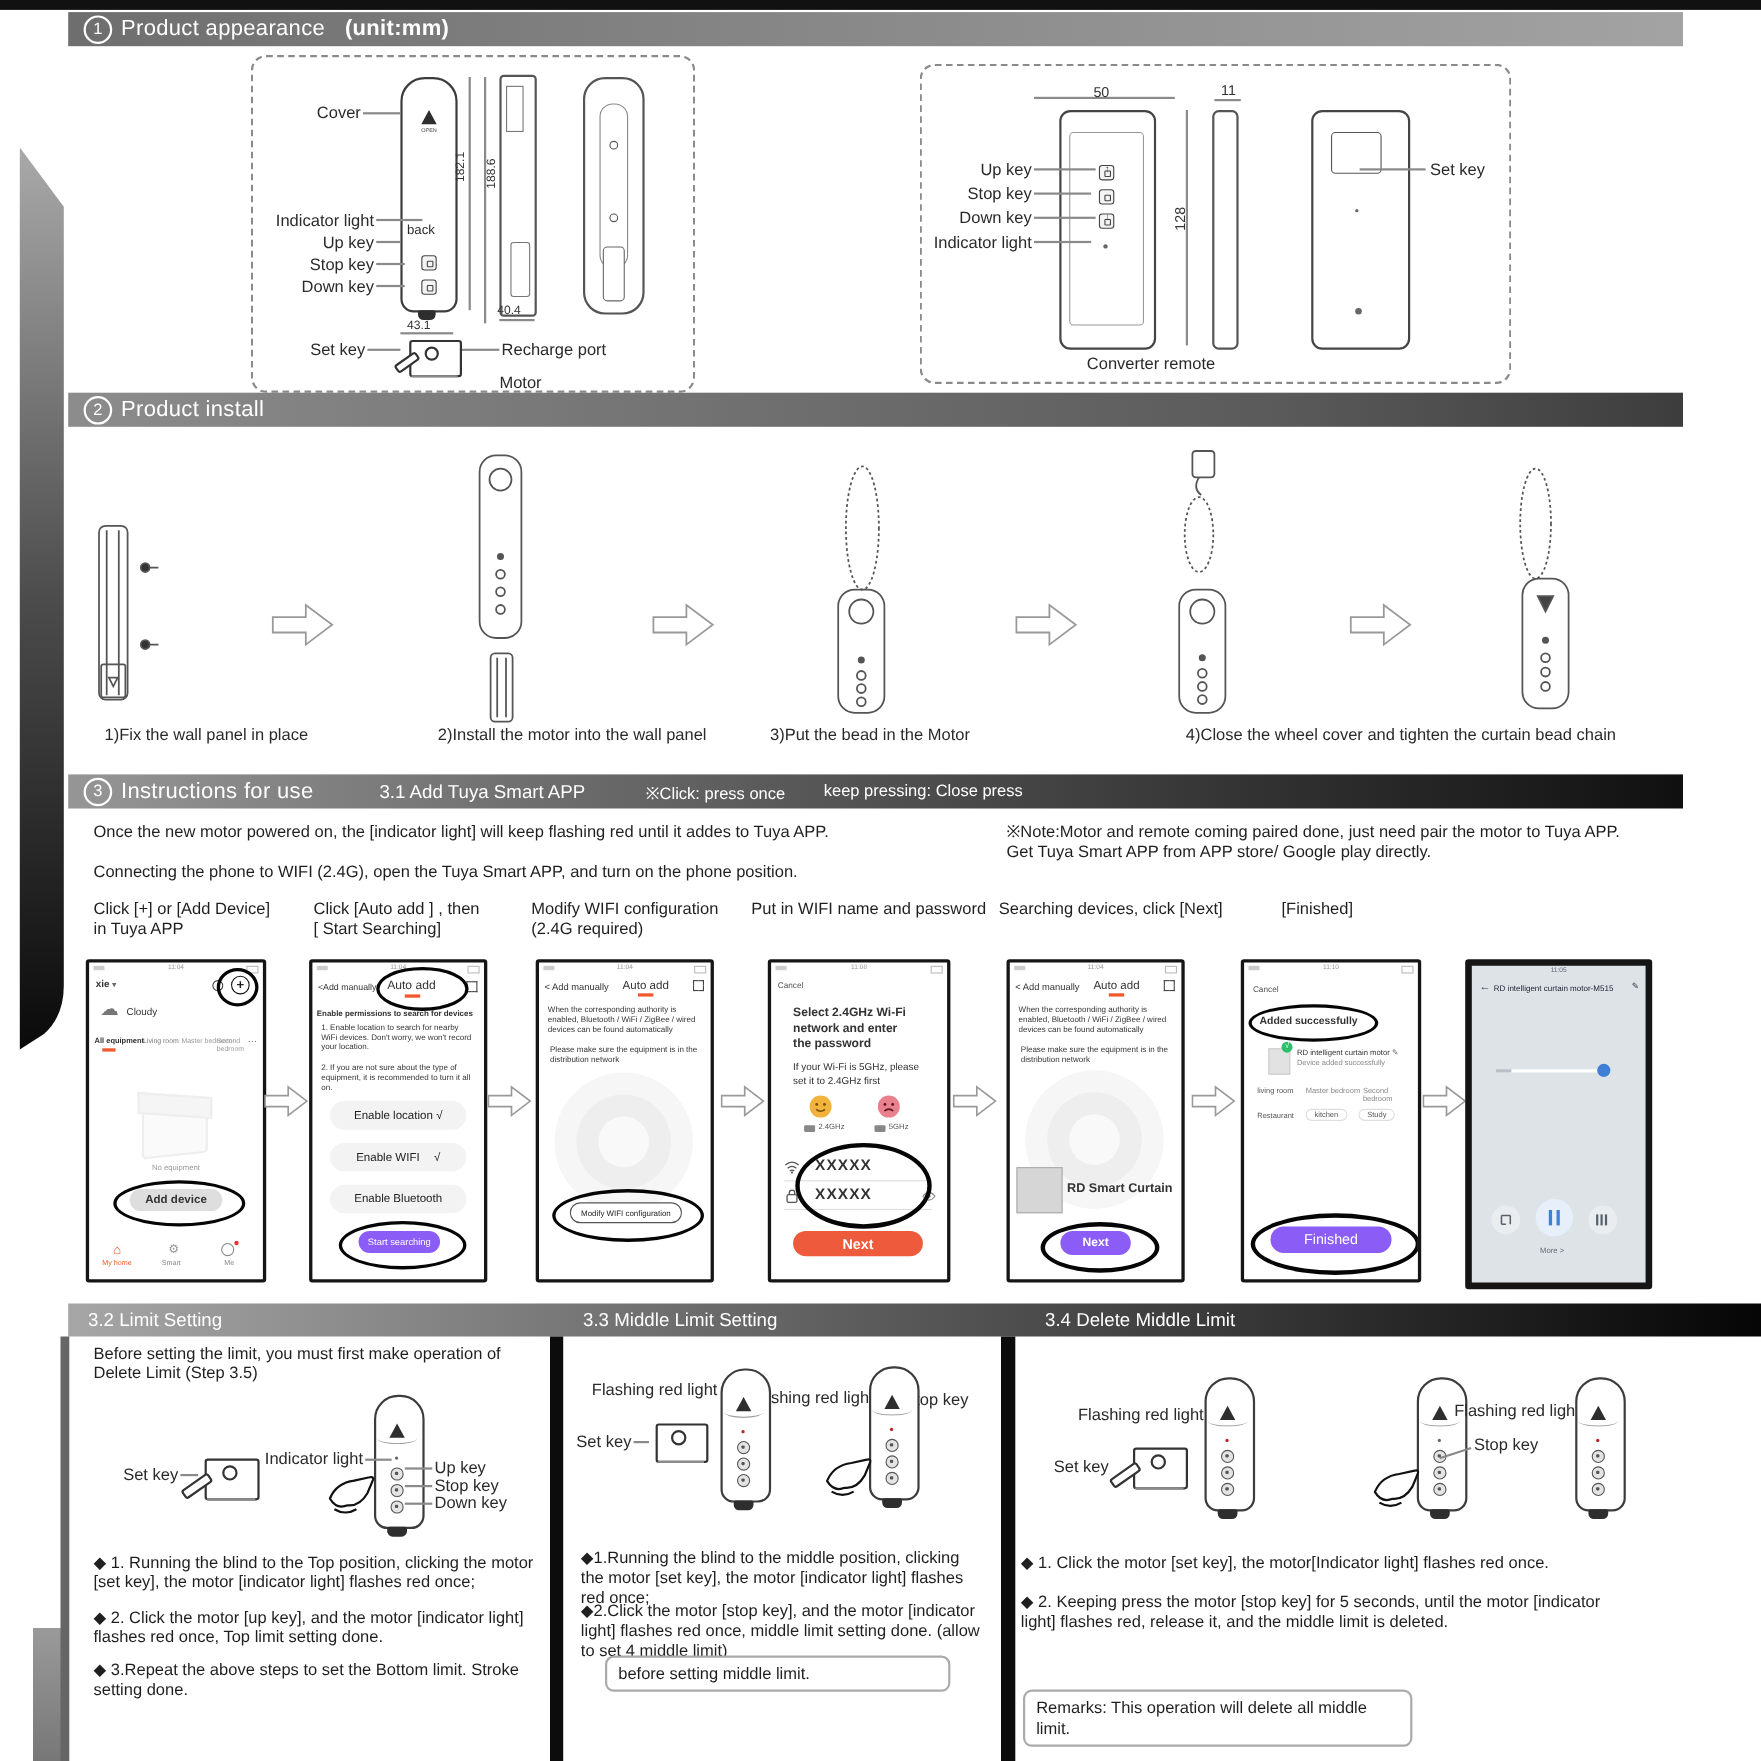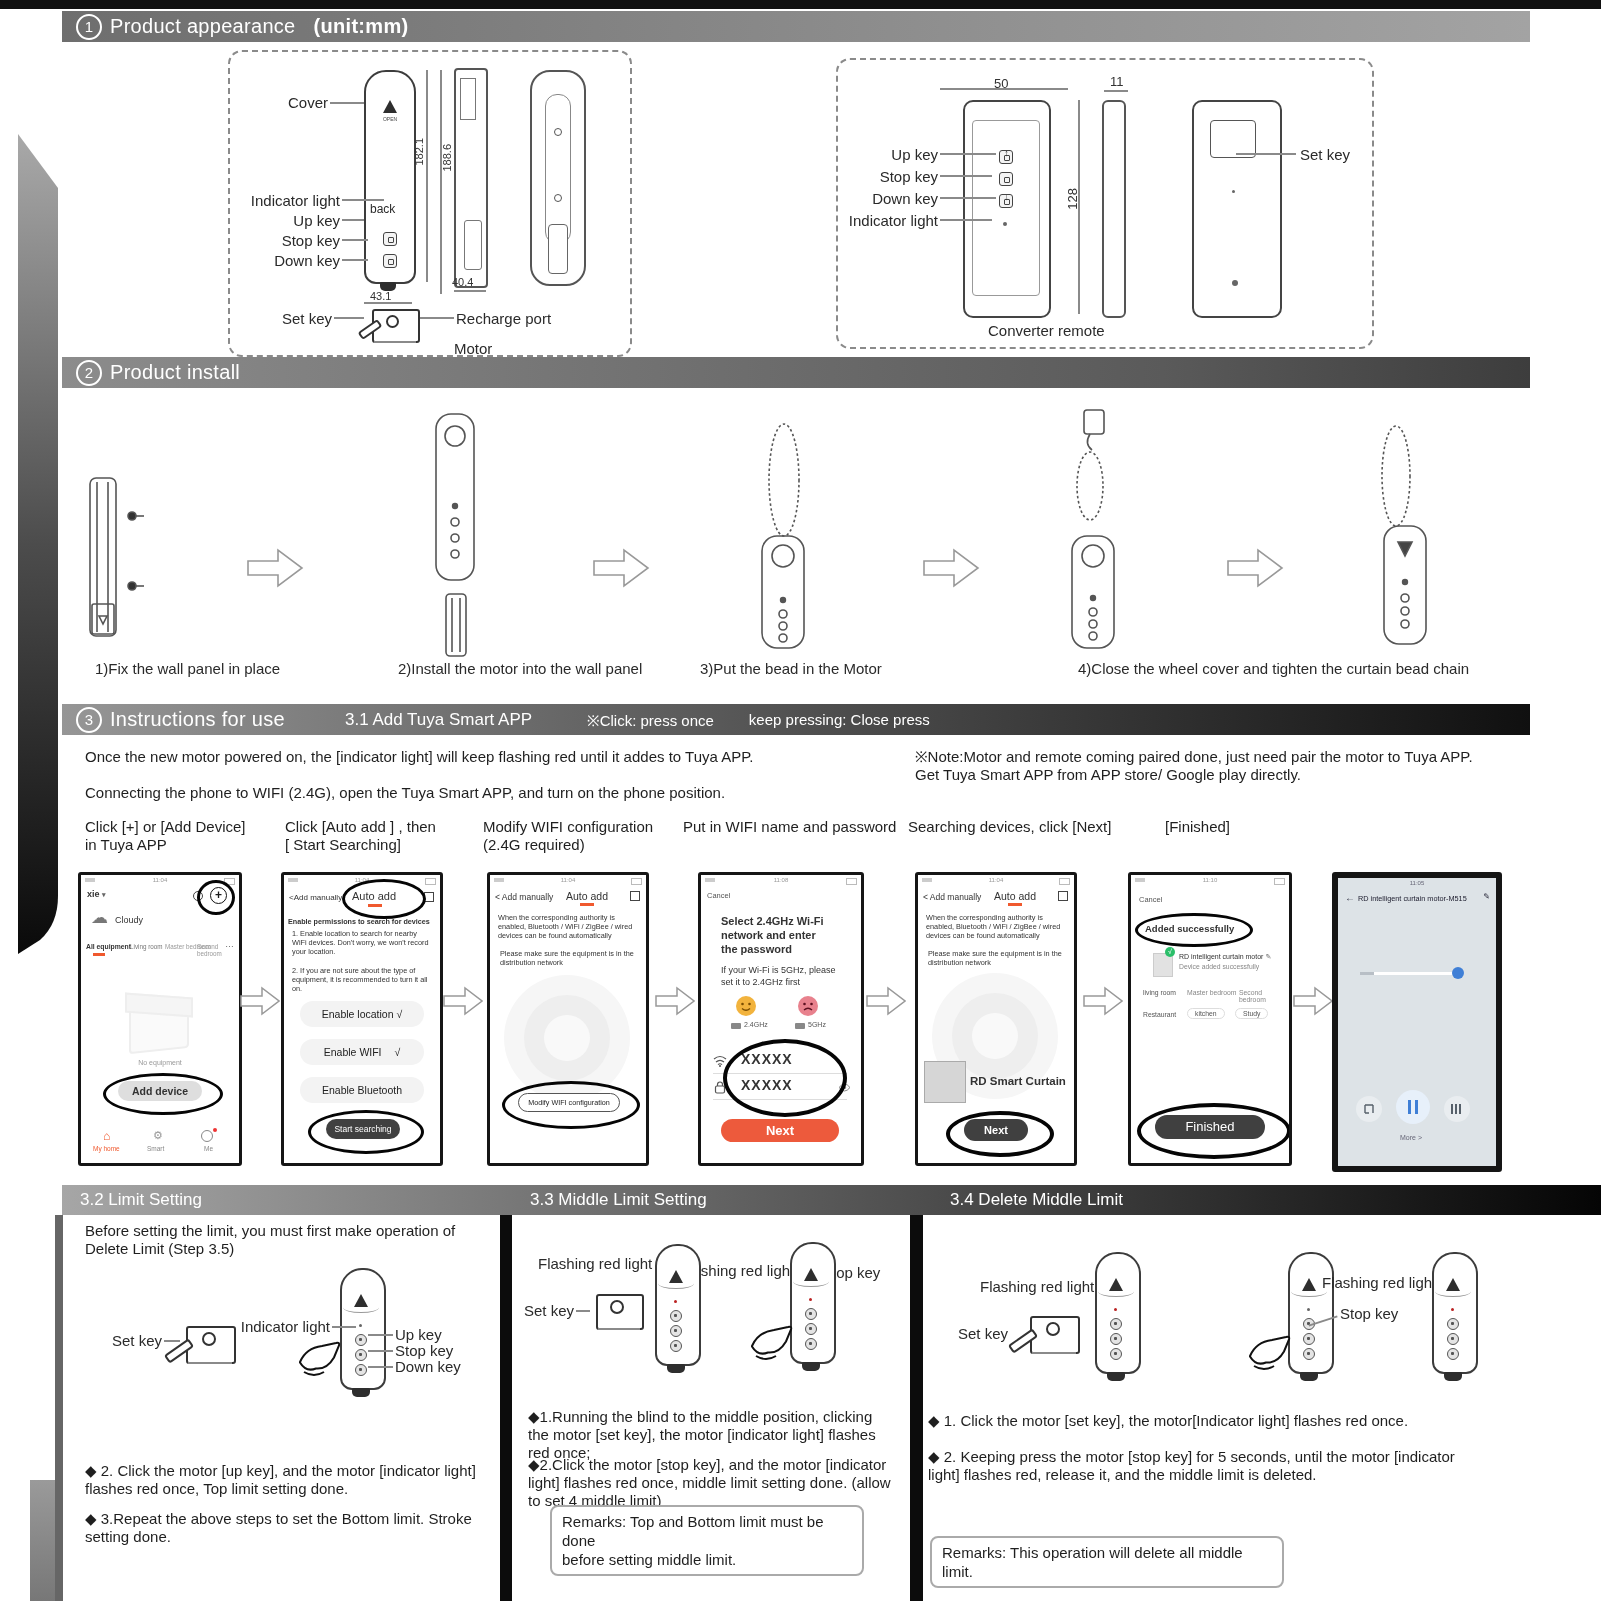--- a/index.html
+++ b/index.html
@@ -39,21 +39,21 @@
   .srbox{position:absolute;border:2px solid #333;border-radius:3px;background:#fff}
   .srcirc{position:absolute;border:2px solid #333;border-radius:50%}
   .srstick{position:absolute;border:2px solid #333;border-radius:3px;background:#fff;transform:rotate(-35deg)}
   
   .phone{position:absolute;border:3px solid #151515;border-radius:3px;background:#fff;overflow:hidden}
   .pstat{position:absolute;left:0;right:0;top:2px;text-align:center;font-size:6px;color:#999}
   .pstat-l{position:absolute;left:4px;top:3px;width:10px;height:4px;background:#ccc}
   .pstat-r{position:absolute;right:4px;top:3px;width:9px;height:5px;border:1px solid #bbb}
   .ann{position:absolute;border:3px solid #050505;border-radius:50%}
   .pill{position:absolute;border-radius:14px;text-align:center}
-  .darkpill{background:#404040;color:#fff}
+  .darkpill{background:#8b5cf6;color:#fff}
   .graypill{background:#f3f3f3;color:#222}
   .ptxt{position:absolute;color:#333}
   .orange-underline{position:absolute;height:2.5px;background:#f0592e}
   .scan{position:absolute;width:10px;height:10px}
   .scan i{position:absolute;width:4px;height:4px;border:1.5px solid #444}
   .scan i:nth-child(1){left:0;top:0;border-right:none;border-bottom:none}
   .scan i:nth-child(2){right:0;top:0;border-left:none;border-bottom:none}
   .scan i:nth-child(3){left:0;bottom:0;border-right:none;border-top:none}
   .scan i:nth-child(4){right:0;bottom:0;border-left:none;border-top:none}
   .ring{position:absolute;border-radius:50%}
@@ -568,20 +568,21 @@
   <div class="lbl r" style="left:100px;top:1332px;width:62px">Set key</div>
   <div class="ln" style="left:164px;top:1340px;width:16px"></div>
   <div class="lbl r" style="left:230px;top:1318px;width:100px">Indicator light</div>
   <div class="ln" style="left:332px;top:1326px;width:24px"></div>
   <div class="lbl" style="left:395px;top:1326px">Up key</div>
   <div class="ln" style="left:368px;top:1334px;width:25px"></div>
   <div class="lbl" style="left:395px;top:1342px">Stop key</div>
   <div class="ln" style="left:368px;top:1350px;width:25px"></div>
   <div class="lbl" style="left:395px;top:1358px">Down key</div>
   <div class="ln" style="left:368px;top:1366px;width:25px"></div>
+  <div class="step" style="left:85px;top:1412px;width:400px">◆ 1.  Running the blind to the Top position, clicking the motor [set key], the motor [indicator light] flashes red once;</div>
   <div class="step" style="left:85px;top:1462px;width:400px">◆ 2. Click the motor [up key], and the motor [indicator light] flashes red once, Top limit setting done.</div>
   <div class="step" style="left:85px;top:1510px;width:400px">◆ 3.Repeat the above steps to set the Bottom limit. Stroke setting done.</div>
 
   <div class="lbl" style="left:538px;top:1255px">Flashing red light</div>
   <div class="lbl" style="left:680px;top:1262px">Flashing red light</div>
   <div class="lbl" style="left:822px;top:1264px">Stop key</div>
   <div class="abs" style="left:655px;top:1244px;width:46px;height:140px">
     <div class="mbody" style="left:0;top:0;width:42px;height:118px"></div>
     <div class="tri" style="left:14px;top:26px"></div>
     <div class="arc" style="left:3px;top:34px;width:36px;height:10px"></div>
@@ -608,21 +609,20 @@
   <div class="lbl r" style="left:518px;top:1302px;width:56px">Set key</div>
   <div class="ln" style="left:576px;top:1310px;width:14px"></div>
   <div class="sremote" style="left:588px;top:1292px;width:60px;height:46px">
     <div class="srbox" style="left:8px;top:2px;width:44px;height:32px"></div>
     <div class="srcirc" style="left:22px;top:8px;width:10px;height:10px"></div>
     <div class="ln" style="left:10px;top:36px;width:42px"></div>
   </div>
   <div class="step" style="left:528px;top:1408px;width:368px">◆1.Running the blind to the middle position, clicking the motor [set key], the motor [indicator light] flashes red once;</div>
   <div class="step" style="left:528px;top:1456px;width:368px">◆2.Click the motor [stop key], and the motor [indicator light] flashes red once, middle limit setting done. (allow to set 4 middle limit)</div>
   <div class="remarks" style="left:550px;top:1505px;width:290px">
-    <div>Remarks: Top and Bottom limit must be done</div>
     <div>before setting middle limit.</div>
   </div>
 
   <div class="lbl" style="left:980px;top:1278px">Flashing red light</div>
   <div class="lbl r" style="left:952px;top:1325px;width:56px">Set key</div>
   <div class="sremote" style="left:1012px;top:1312px;width:70px;height:50px">
     <div class="srbox" style="left:18px;top:4px;width:46px;height:34px"></div>
     <div class="srcirc" style="left:34px;top:10px;width:10px;height:10px"></div>
     <div class="srstick" style="left:-4px;top:24px;width:26px;height:6px"></div>
     <div class="ln" style="left:20px;top:40px;width:44px"></div>

